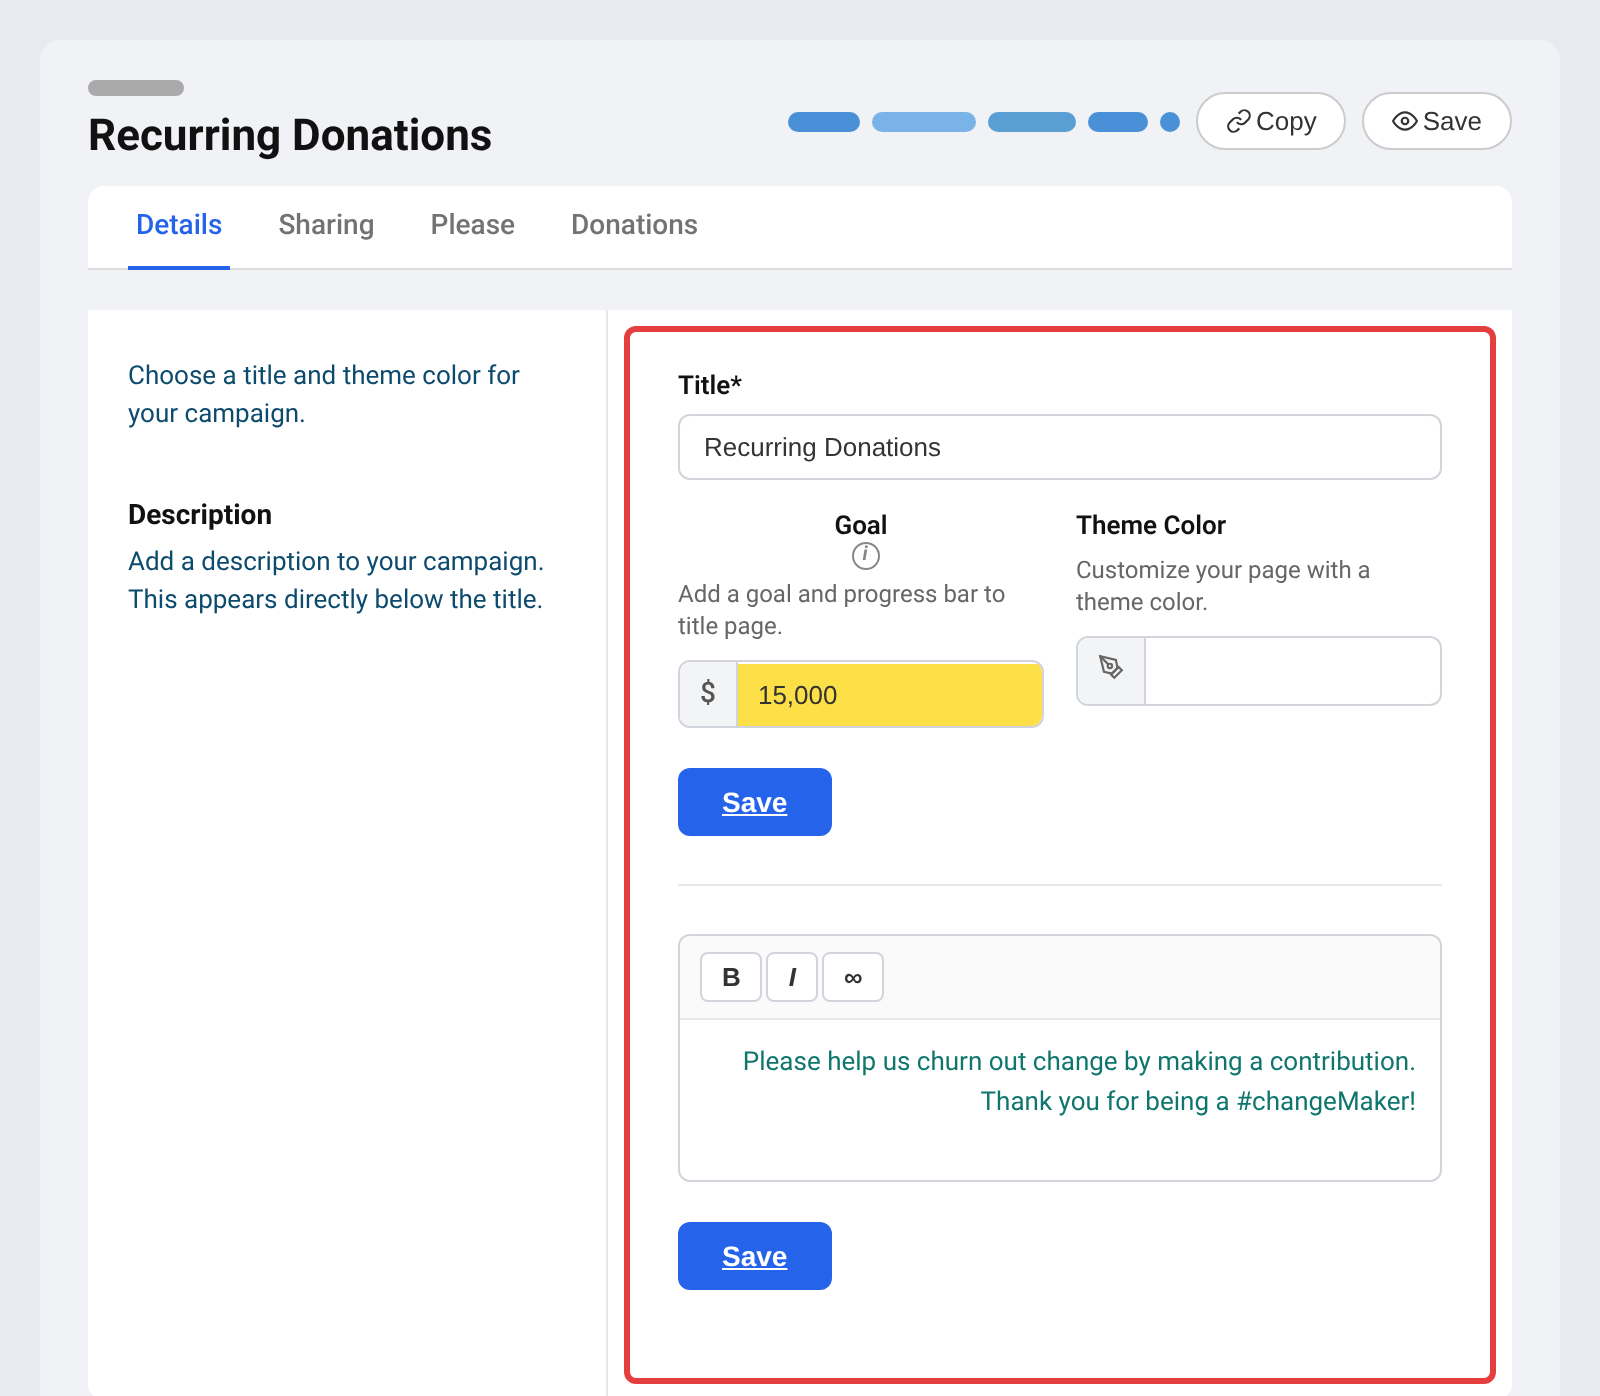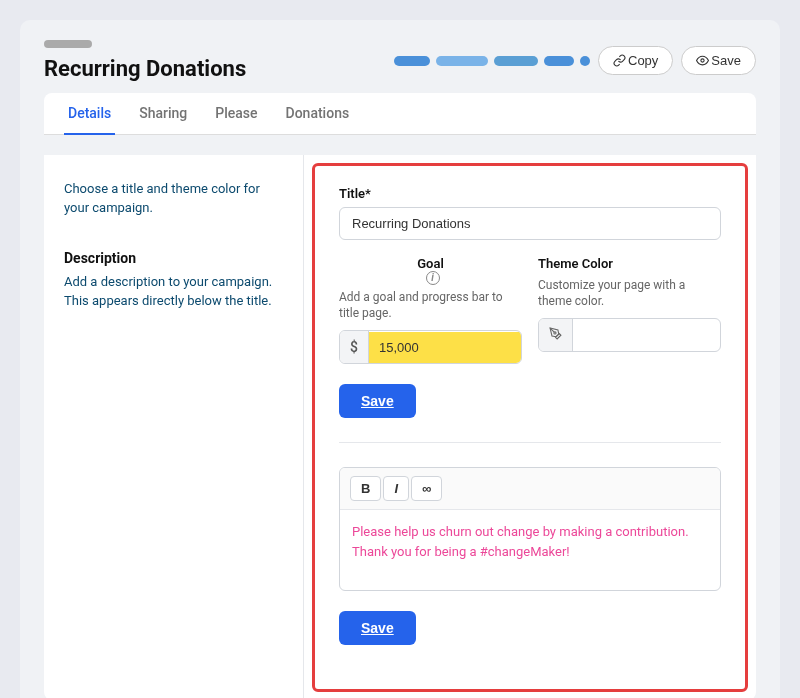--- a/index.html
+++ b/index.html
@@ -230,23 +230,24 @@
     }
     .rich-text-area {
       border: 1px solid #d1d5db;
       border-radius: 6px;
       overflow: hidden;
       margin-bottom: 16px;
     }
     .rich-text-content {
       padding: 12px;
       font-size: 13px;
-      color: #ec4899;
+      color: #0f766e;
       min-height: 80px;
       line-height: 1.5;
+      text-align: right;
     }
     .info-icon {
       display: inline-flex;
       align-items: center;
       justify-content: center;
       width: 14px;
       height: 14px;
       border-radius: 50%;
       border: 1.5px solid #888;
       font-size: 10px;

